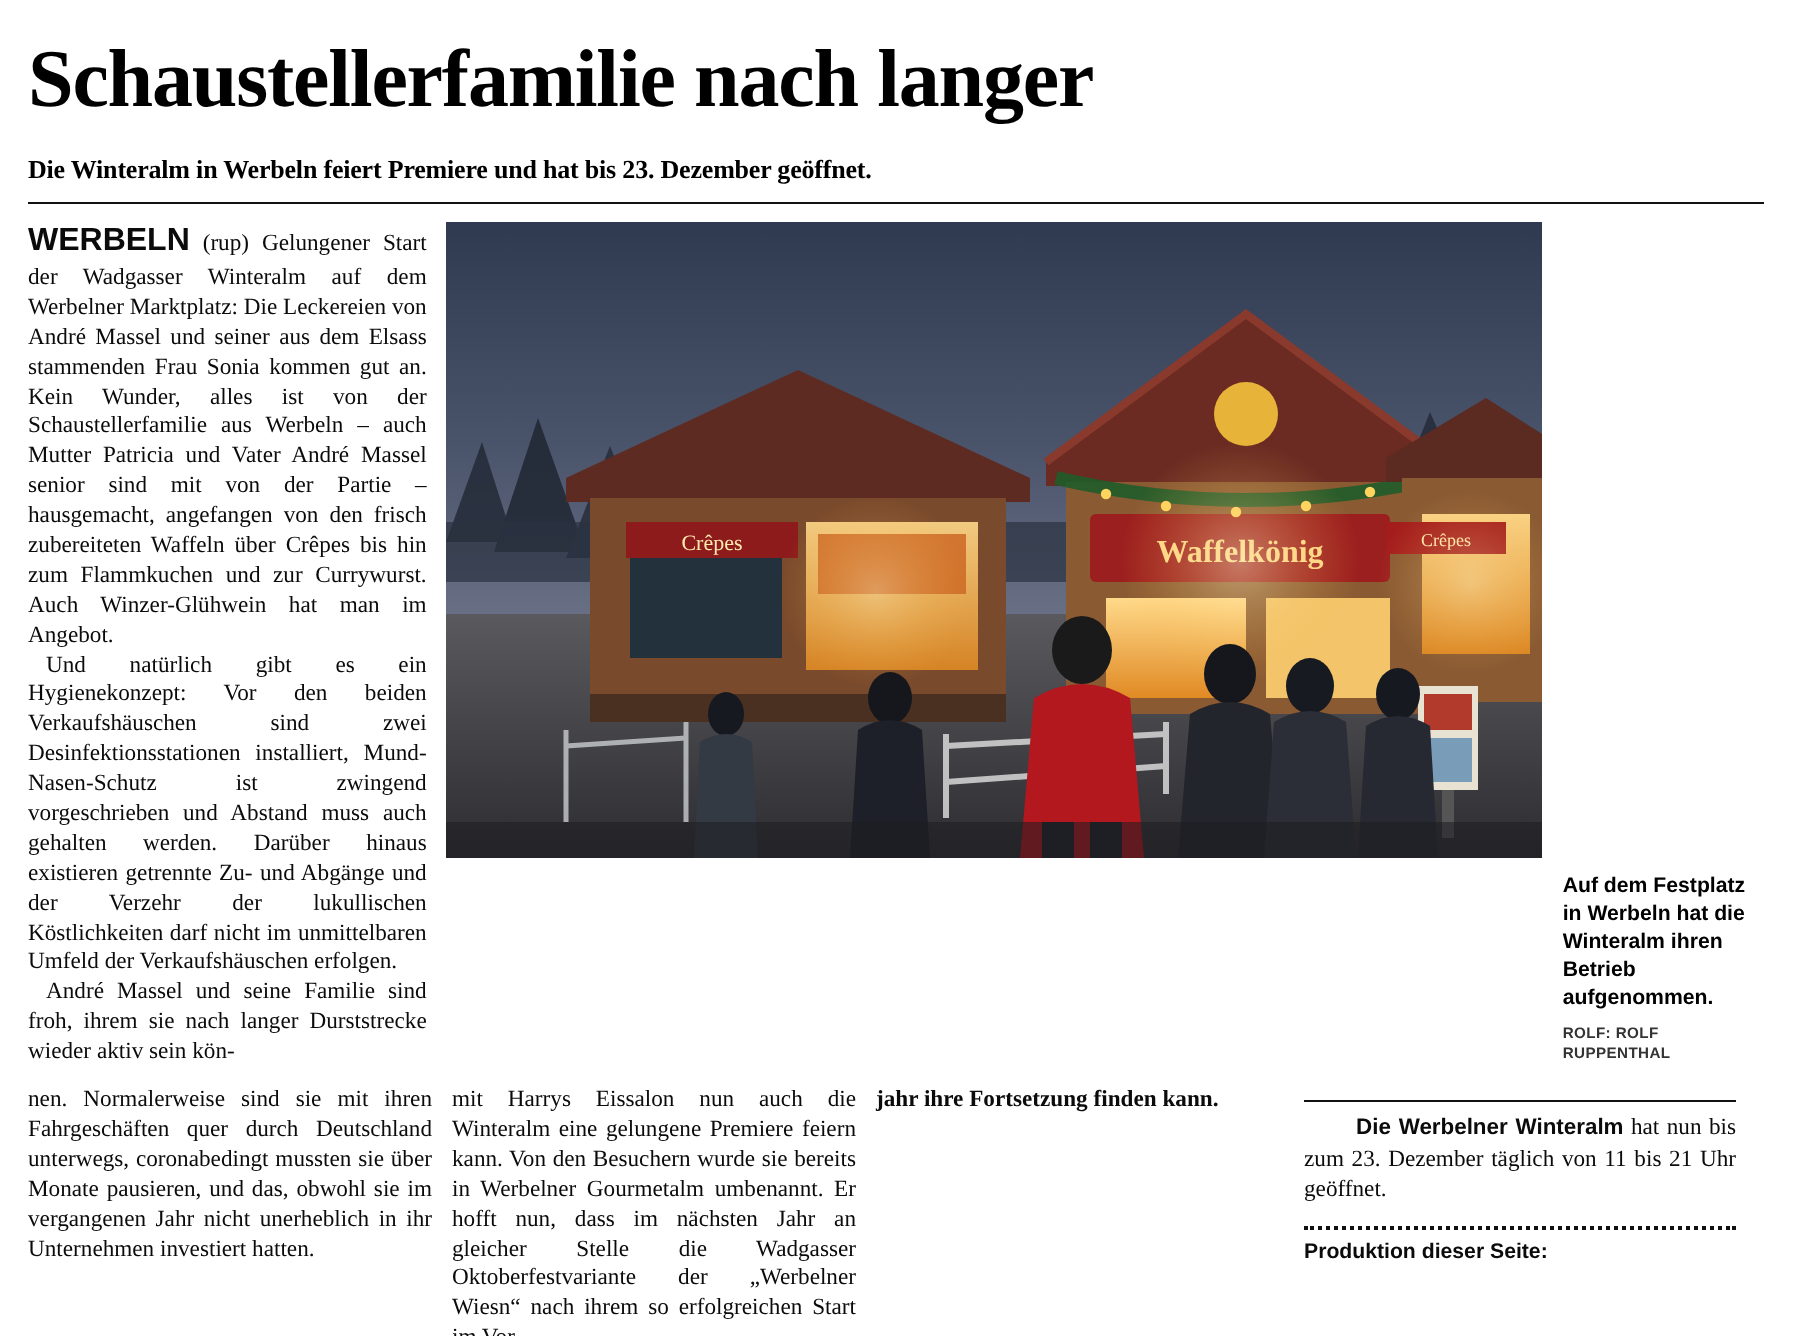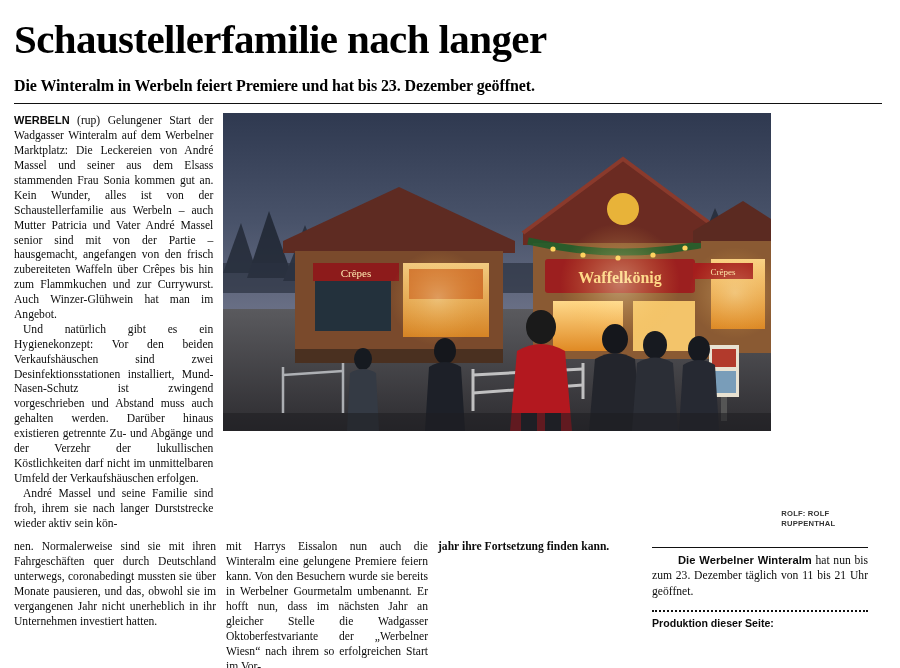--- a/index.html
+++ b/index.html
@@ -31,21 +31,21 @@
     line-height: 1.06;
     letter-spacing: -0.6px;
     color: #000000;
     margin: 4px 0 0 0;
   }
   .headline .line2 { display: block; }
 
   .subhead {
     font-family: "Liberation Serif", serif;
     font-weight: bold;
-    font-size: 16px;
+    font-size: 13px;
     color: #000000;
     margin-top: 16px;
     letter-spacing: -0.1px;
   }
 
   .rule {
     border: 0;
     border-top: 1px solid #111;
     margin: 8px 0 0 0;
   }
@@ -70,21 +70,21 @@
   .col p + p { text-indent: 9px; }
 
   .col1 {
     width: 212px;
     padding-right: 10px;
     box-sizing: border-box;
   }
   .lead-city {
     font-weight: bold;
     font-family: "Liberation Sans", sans-serif;
-    font-size: 11px;
+    font-size: 16px;
   }
   .rup { font-family: "Liberation Serif", serif; }
 
   .photo-block {
     width: 548px;
     box-sizing: border-box;
     position: relative;
   }
   .photo {
     width: 548px;
@@ -295,20 +295,21 @@
             <ellipse cx="140" cy="246" rx="9" ry="11" fill="#161a20"></ellipse>
             <path d="M127 260 q13 -8 26 0 l3 58 h-32 z" fill="#343a44"></path>
           </g>
 
           <rect x="0" y="300" width="548" height="18" fill="#1d1d21" opacity="0.55"></rect>
         </svg>
       </div>
     </div>
 
     <div class="caption-col">
+      <div>Auf dem Festplatz in Werbeln hat die Winteralm ihren Betrieb aufgenommen.</div>
       <div class="credit">ROLF: ROLF RUPPENTHAL</div>
     </div>
   </div>
 
   <div class="lower">
     <div class="col c1">
       <p>nen. Normalerweise sind sie mit ihren Fahrgeschäften quer durch Deutschland unterwegs, coronabedingt mussten sie über Monate pausieren, und das, obwohl sie im vergangenen Jahr nicht unerheblich in ihr Unternehmen investiert hatten.</p>
 
     </div>
 

